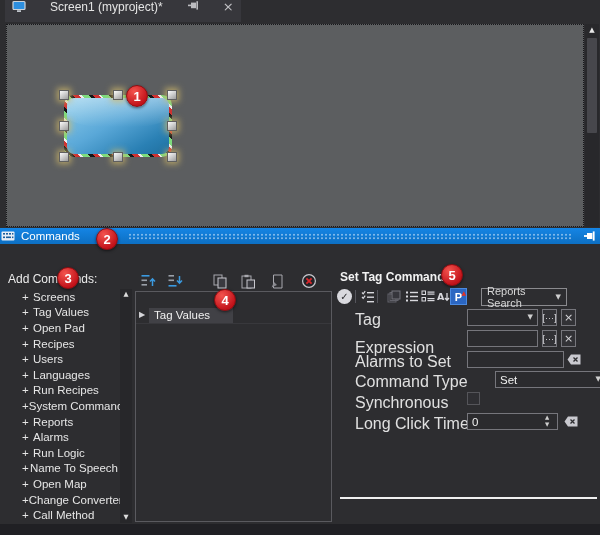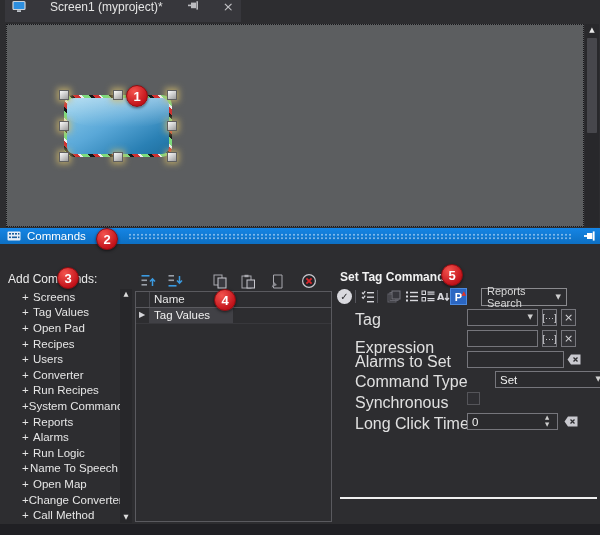--- a/index.html
+++ b/index.html
@@ -34,21 +34,21 @@
      border:1px solid #5f5f5f;box-sizing:border-box;box-shadow:0 0 6px 2px rgba(210,186,105,.75);}
 
   
   .callout{width:22px;height:22px;border-radius:50%;z-index:60;display:flex;align-items:center;justify-content:center;
      background:radial-gradient(circle at 35% 28%,#f3544e,#c2121a 72%);
      border:1px solid #8f0c10;box-sizing:border-box;color:#fff;font-weight:bold;font-size:13px;
      box-shadow:0 1px 3px rgba(0,0,0,.55);}
 
   
   #cmdbar{left:0;top:228px;width:600px;height:16px;background:linear-gradient(#1585e5,#0d6fc2);
-          display:flex;align-items:center;padding-left:7px;box-sizing:border-box;}
+          display:flex;align-items:center;padding-left:1px;box-sizing:border-box;}
   #cmdbar .title{color:#fff;font-size:11.5px;margin-left:6px;white-space:nowrap;}
   #cmd-grip{position:absolute;left:128px;right:28px;top:5px;height:7px;
       background-image:radial-gradient(rgba(230,242,255,.5) .9px,transparent 1px);background-size:4px 3.5px;}
   #cmd-pin{position:absolute;right:4px;top:2px;}
 
   
   #tabrow{left:0;top:244px;width:600px;height:23px;background:#2d2d30;}
   #cc-tab{position:absolute;left:6px;top:0;width:105px;height:23px;background:#26262a;
       display:flex;align-items:center;padding-left:9px;box-sizing:border-box;color:#2e9af0;font-size:12px;}
   #cc-vline{position:absolute;left:111px;top:0;width:1px;height:23px;background:#a8a8b0;}
@@ -197,21 +197,21 @@
     <div class="li">
         <span class="plus">+</span>
         <span>Recipes</span>
       </div>
     <div class="li">
         <span class="plus">+</span>
         <span>Users</span>
       </div>
     <div class="li">
         <span class="plus">+</span>
-        <span>Converter</span>
+        <span>Languages</span>
       </div>
     <div class="li">
         <span class="plus">+</span>
         <span>Run Recipes</span>
       </div>
     <div class="li">
         <span class="plus">+</span>
         <span>System Commands</span>
       </div>
     <div class="li">
@@ -284,25 +284,20 @@
       </svg>
   </div>
   <div class="abs tico" style="left:301px;">
     <svg width="16" height="16" viewBox="0 0 16 16">
         <circle cx="8" cy="8" r="6.4" fill="#232327" stroke="#c9c9cf" stroke-width="1.2"></circle>
         <path d="M5.4 5.4 L10.6 10.6 M10.6 5.4 L5.4 10.6" stroke="#d9262b" stroke-width="1.8"></path>
       </svg>
   </div>
 
   <div class="abs" id="cmd-table">
-    <div id="tbl-head">
-      <div class="vl1"></div>
-      <span class="htext">Name</span>
-      <div class="vl2"></div>
-    </div>
     <div id="tbl-row">
       <span class="exp glyph">▶</span>
       <div class="cell"></div>
       <span class="rtext">Tag Values</span>
     </div>
   </div>
   <div class="abs callout" style="left:214px;top:289px;">4</div>
 
   <div class="abs" id="prop-title">Set Tag Command</div>
   <div class="abs callout" style="left:441px;top:264px;">5</div>

